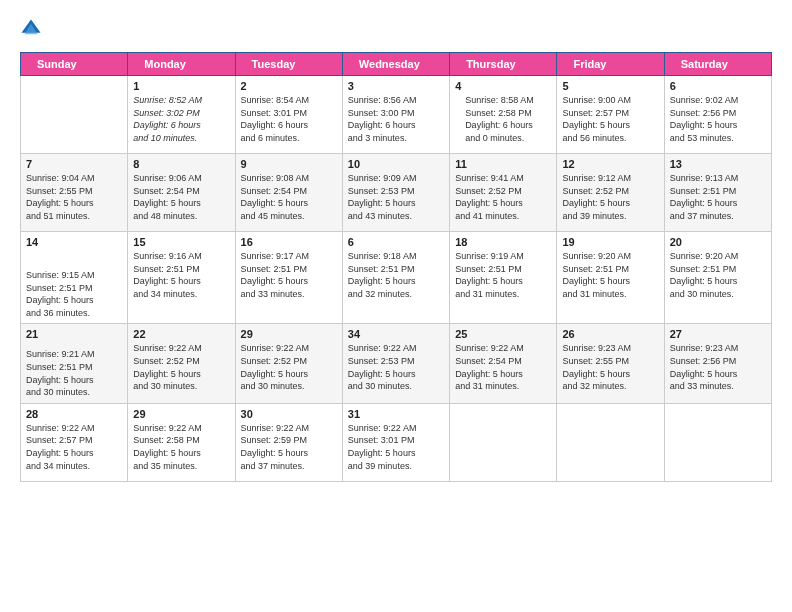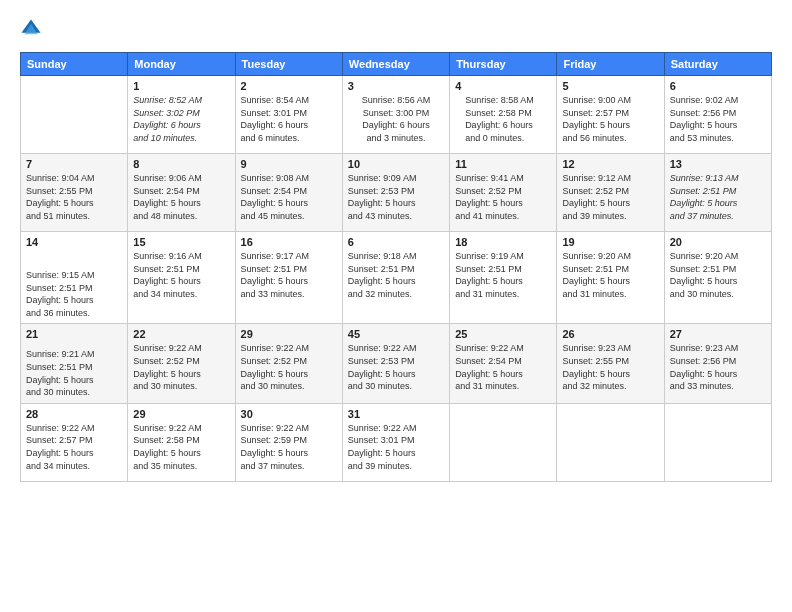--- a/index.html
+++ b/index.html
@@ -52,24 +52,24 @@
     .location {
       font-size: 13px;
       color: #444;
     }
     table {
       width: 100%;
       border-collapse: collapse;
       font-size: 10px;
     }
     thead tr th {
-      background: #3b82f6;
+      background: #ec4899;
       color: #fff;
       text-align: left;
-      padding: 5px 6px;
+      padding: 5px 16px;
       font-size: 11px;
       font-weight: bold;
       border: 1px solid #2a5a99;
     }
     tbody tr td {
       border: 1px solid #ccc;
       vertical-align: top;
       padding: 4px 5px;
       height: 78px;
       width: 14.28%;
@@ -140,21 +140,21 @@
           </td>
           <td>
             <div class="day-number">2</div>
             <div class="day-info" style="white-space: pre-line;">Sunrise: 8:54 AM
 Sunset: 3:01 PM
 Daylight: 6 hours
 and 6 minutes.</div>
           </td>
           <td>
             <div class="day-number">3</div>
-            <div class="day-info" style="white-space: pre-line; text-align: center;">Sunrise: 8:56 AM
+            <div class="day-info" style="white-space: pre-line;">Sunrise: 8:56 AM
 Sunset: 3:00 PM
 Daylight: 6 hours
 and 3 minutes.</div>
           </td>
           <td>
             <div class="day-number">4</div>
             <div class="day-info" style="white-space: pre-line; margin-left: 10px;">Sunrise: 8:58 AM
 Sunset: 2:58 PM
 Daylight: 6 hours
 and 0 minutes.</div>
@@ -212,21 +212,21 @@
           </td>
           <td>
             <div class="day-number">12</div>
             <div class="day-info" style="white-space: pre-line;">Sunrise: 9:12 AM
 Sunset: 2:52 PM
 Daylight: 5 hours
 and 39 minutes.</div>
           </td>
           <td>
             <div class="day-number">13</div>
-            <div class="day-info" style="white-space: pre-line; font-style: italic;">Sunrise: 9:13 AM
+            <div class="day-info" style="white-space: pre-line;">Sunrise: 9:13 AM
 Sunset: 2:51 PM
 Daylight: 5 hours
 and 37 minutes.</div>
           </td>
         </tr>
         <tr>
           <td>
             <div class="day-number">14</div>
             <div class="day-info" style="white-space: pre-line; margin-top: 21px;">Sunrise: 9:15 AM
 Sunset: 2:51 PM
@@ -292,21 +292,21 @@
 and 30 minutes.</div>
           </td>
           <td>
             <div class="day-number">29</div>
             <div class="day-info" style="white-space: pre-line;">Sunrise: 9:22 AM
 Sunset: 2:52 PM
 Daylight: 5 hours
 and 30 minutes.</div>
           </td>
           <td>
-            <div class="day-number">45</div>
+            <div class="day-number">34</div>
             <div class="day-info" style="white-space: pre-line;">Sunrise: 9:22 AM
 Sunset: 2:53 PM
 Daylight: 5 hours
 and 30 minutes.</div>
           </td>
           <td>
             <div class="day-number">25</div>
             <div class="day-info" style="white-space: pre-line;">Sunrise: 9:22 AM
 Sunset: 2:54 PM
 Daylight: 5 hours

